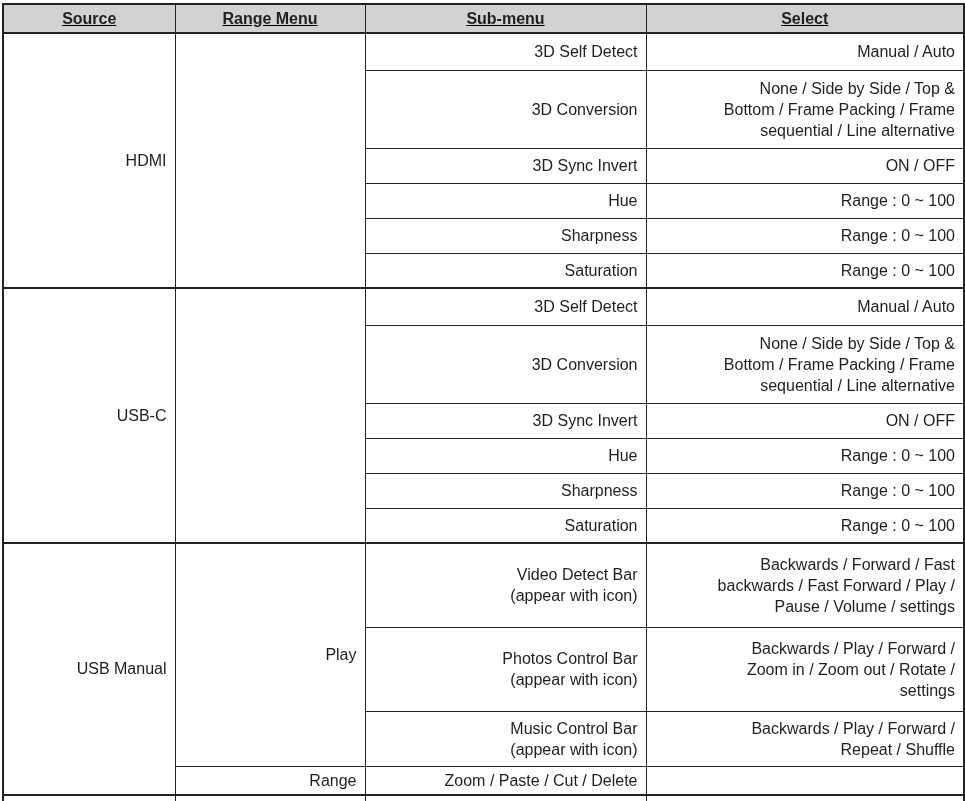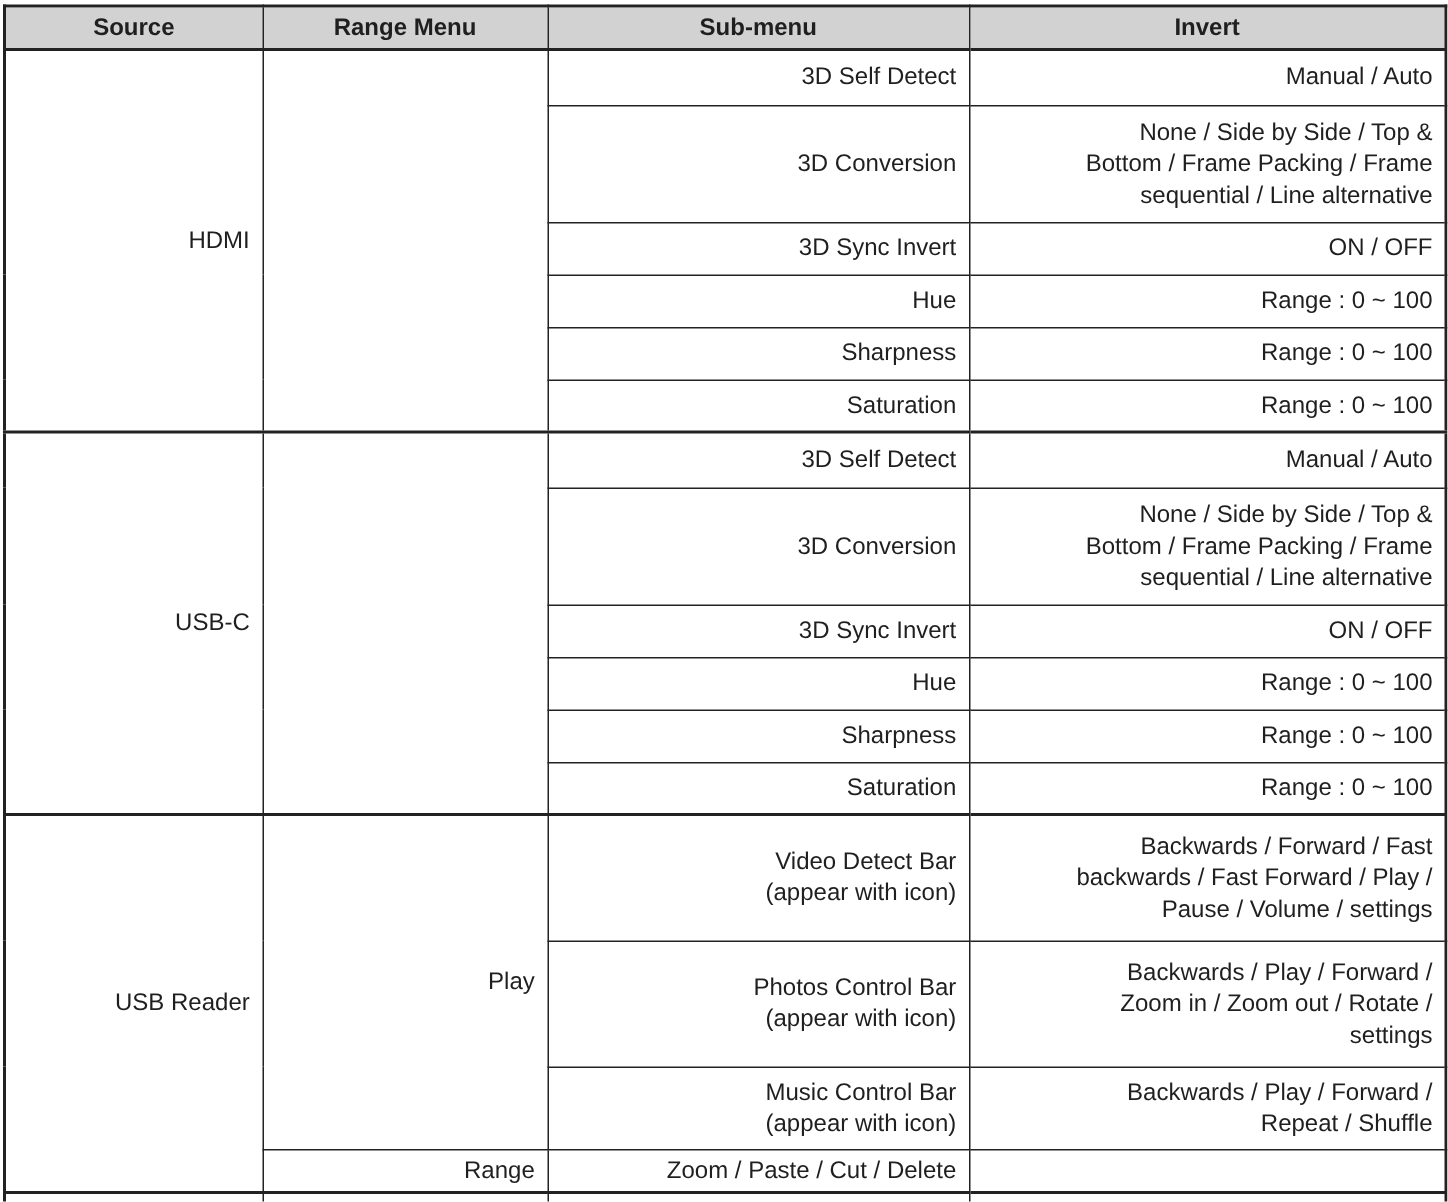--- a/index.html
+++ b/index.html
@@ -30,21 +30,21 @@
     overflow: hidden;
   }
   th {
     background: #d2d2d2;
     font-weight: bold;
     text-align: center;
     border-bottom: 2px solid #222222;
     white-space: nowrap;
   }
   tr.section-start td { border-top: 2px solid #222222; }
-  tr.h-hdr   { height: 16px; }
+  tr.h-hdr   { height: 16px; text-decoration: underline; }
   tr.h-first { height: 37px; }
   tr.h-conv  { height: 78px; }
   tr.h-one   { height: 35px; }
   tr.h-3l    { height: 84px; }
   tr.h-2l    { height: 55px; }
   tr.h-sel   { height: 28px; }
   tr.h-sliver{ height: 12px; }
 </style>
 </head>
 <body>
@@ -54,21 +54,21 @@
     <col style="width:172px">
     <col style="width:190px">
     <col style="width:281px">
     <col style="width:318px">
   </colgroup>
   <thead>
     <tr class="h-hdr">
       <th>Source</th>
       <th>Range Menu</th>
       <th>Sub-menu</th>
-      <th>Invert</th>
+      <th>Select</th>
     </tr>
   </thead>
   <tbody>
 
     <tr class="h-first section-start">
       <td rowspan="6">HDMI</td>
       <td rowspan="6"></td>
       <td>3D Self Detect</td>
       <td>Manual / Auto</td>
     </tr>
@@ -118,21 +118,21 @@
     <tr class="h-one">
       <td>Sharpness</td>
       <td>Range : 0 ~ 100</td>
     </tr>
     <tr class="h-one">
       <td>Saturation</td>
       <td>Range : 0 ~ 100</td>
     </tr>
 
     <tr class="h-3l section-start">
-      <td rowspan="4">USB Reader</td>
+      <td rowspan="4">USB Manual</td>
       <td rowspan="3">Play</td>
       <td>Video Detect Bar
 (appear with icon)</td>
       <td>Backwards / Forward / Fast
 backwards / Fast Forward / Play /
 Pause / Volume / settings</td>
     </tr>
     <tr class="h-3l">
       <td>Photos Control Bar
 (appear with icon)</td>

